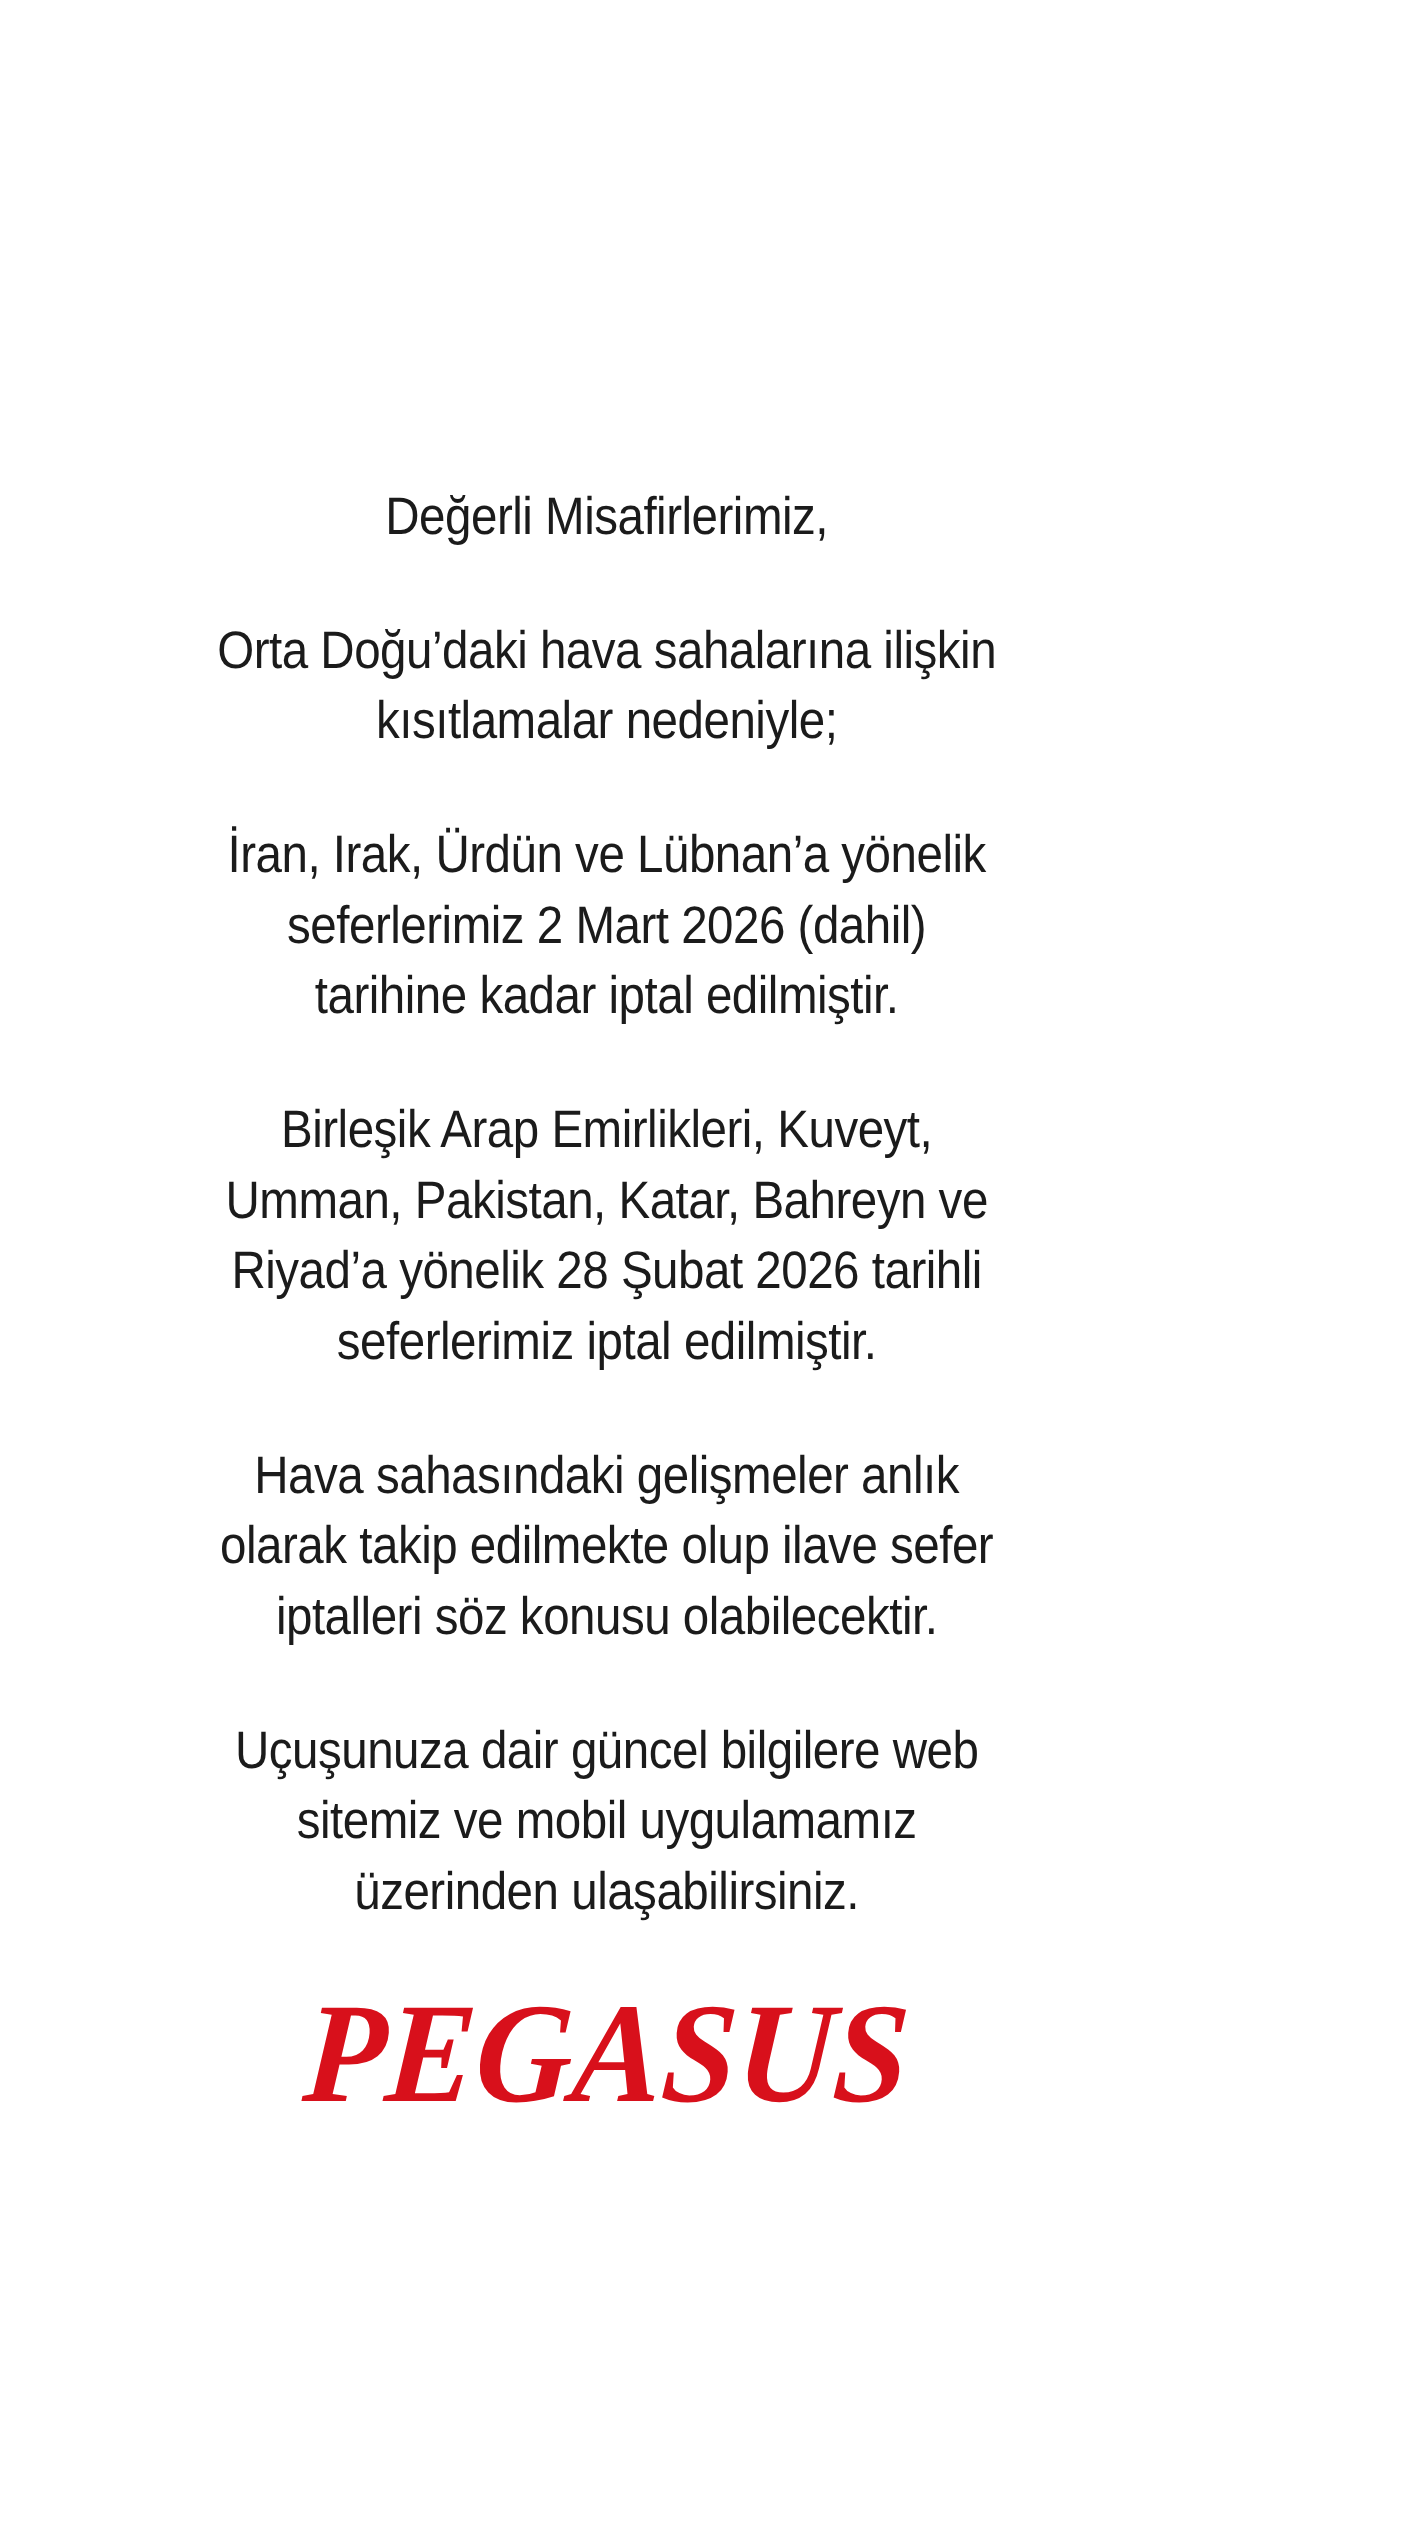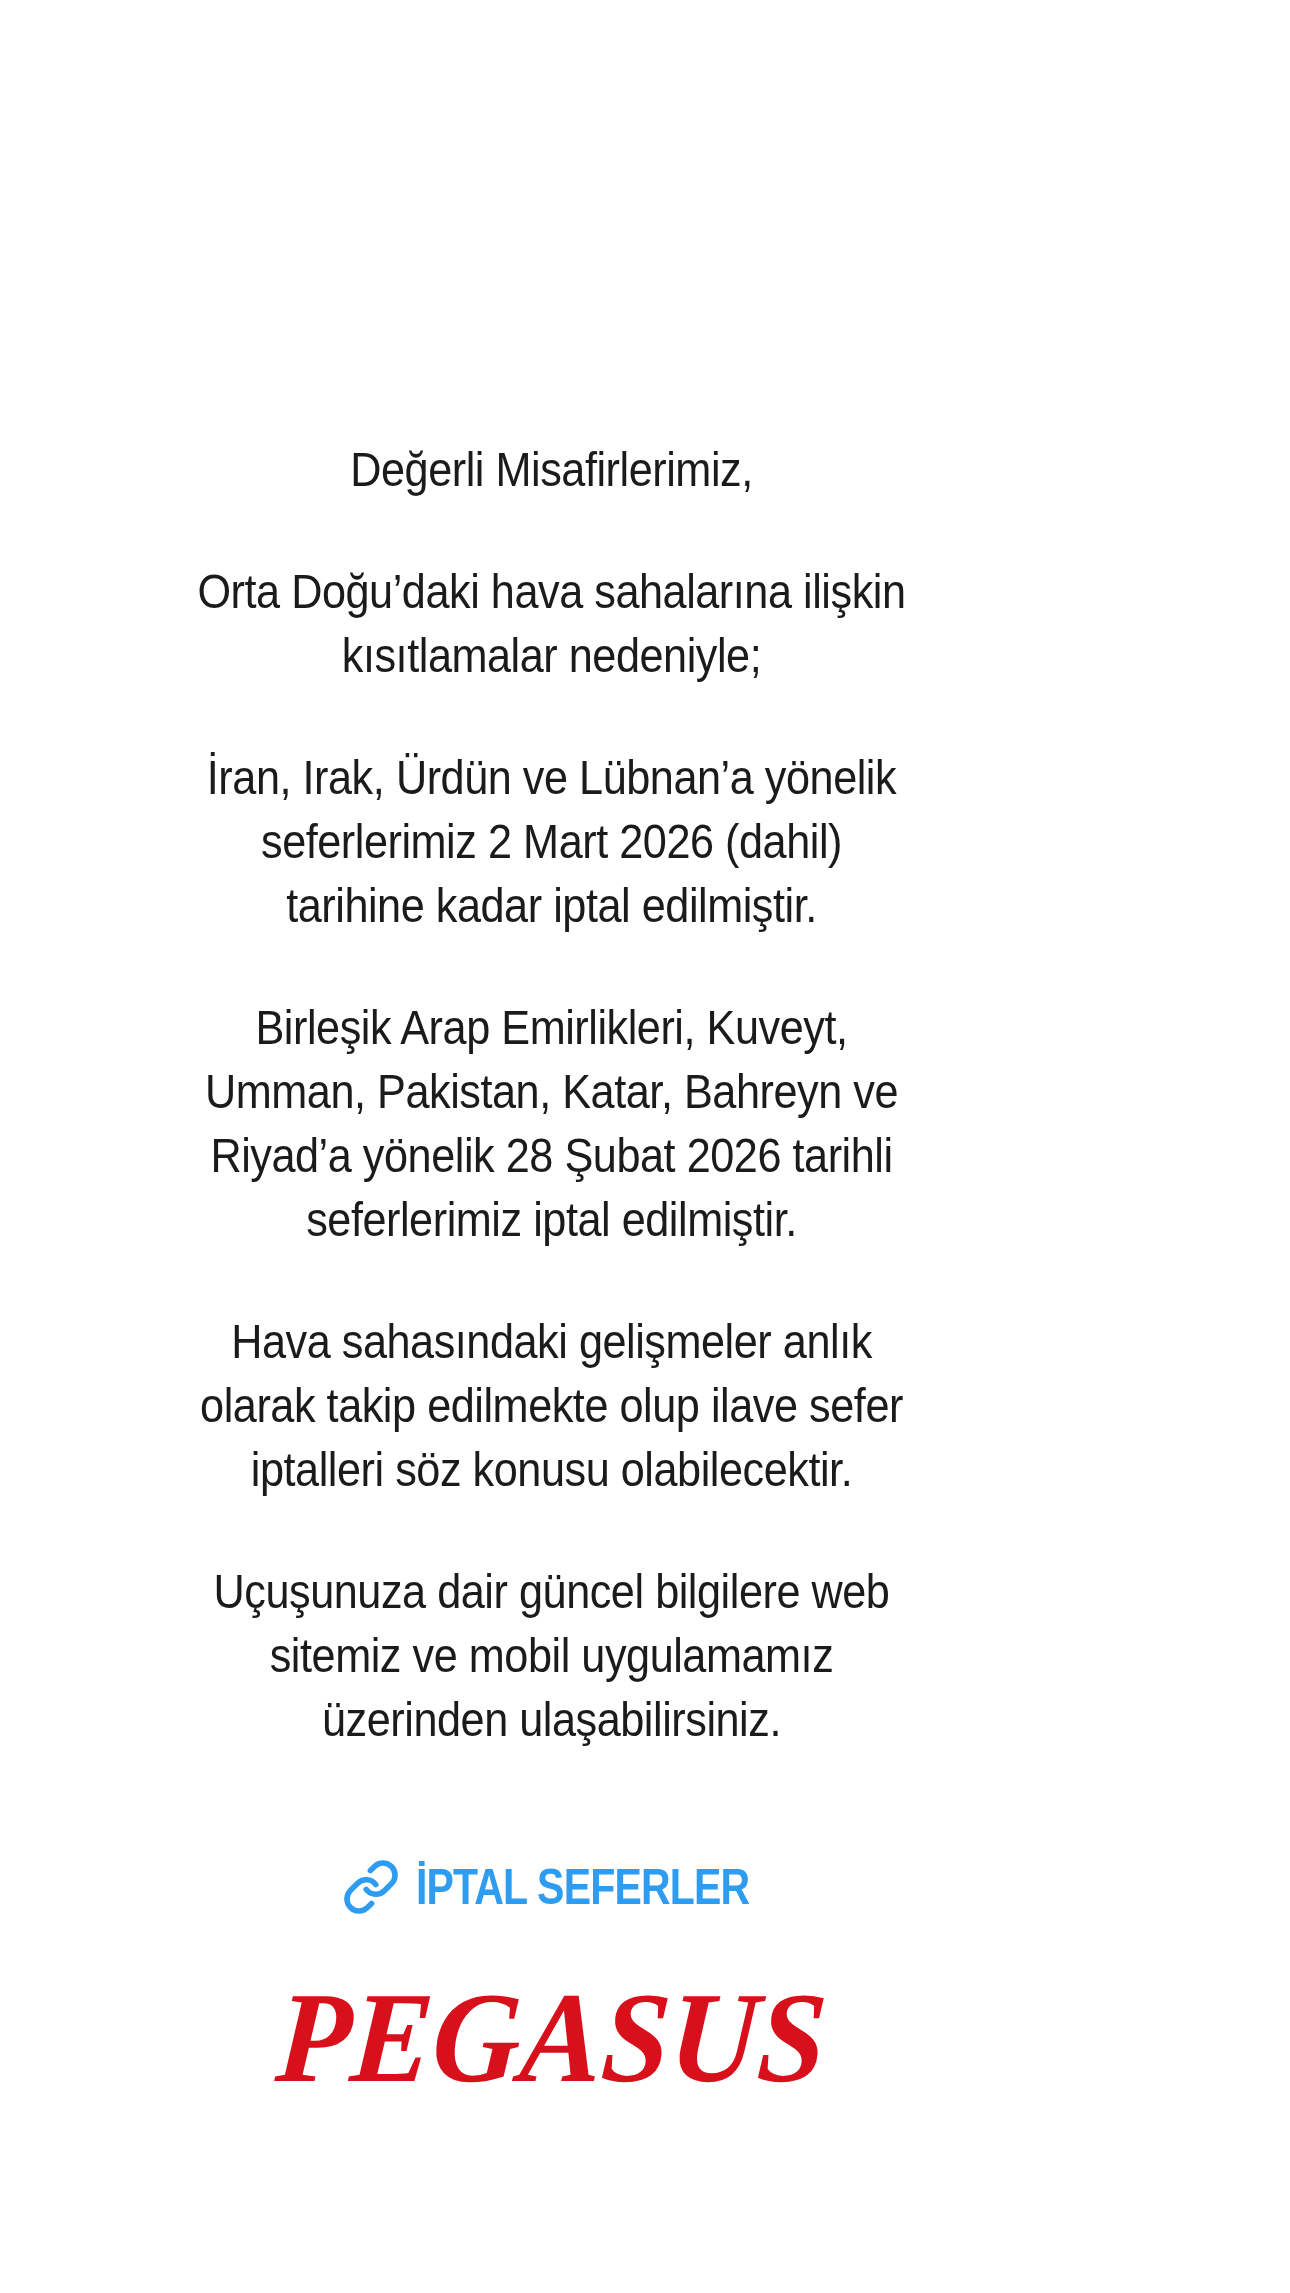--- a/index.html
+++ b/index.html
@@ -118,28 +118,19 @@
         <span class="line">iptalleri söz konusu olabilecektir.</span>
       </p>
 
       <p class="para">
         <span class="line">Uçuşunuza dair güncel bilgilere web</span>
         <span class="line">sitemiz ve mobil uygulamamız</span>
         <span class="line">üzerinden ulaşabilirsiniz.</span>
       </p>
     </div>
 
-    <a class="link-row">
-      <span>
-        <svg class="link-icon-svg" viewBox="0 0 24 24" fill="none" stroke="#2e9cf0" stroke-width="2.3" stroke-linecap="round" stroke-linejoin="round">
-          <path d="M10 13a5 5 0 0 0 7.54.54l3-3a5 5 0 0 0-7.07-7.07l-1.72 1.71"></path>
-          <path d="M14 11a5 5 0 0 0-7.54-.54l-3 3a5 5 0 0 0 7.07 7.07l1.71-1.71"></path>
-        </svg>
-      </span>
-      <span class="link-label">İPTAL SEFERLER</span>
-    </a>
 
     <div class="logo-row">
       <span class="logo-text">PEGASUS</span>
     </div>
 
   </div>
 </div>
 
 </body></html>

